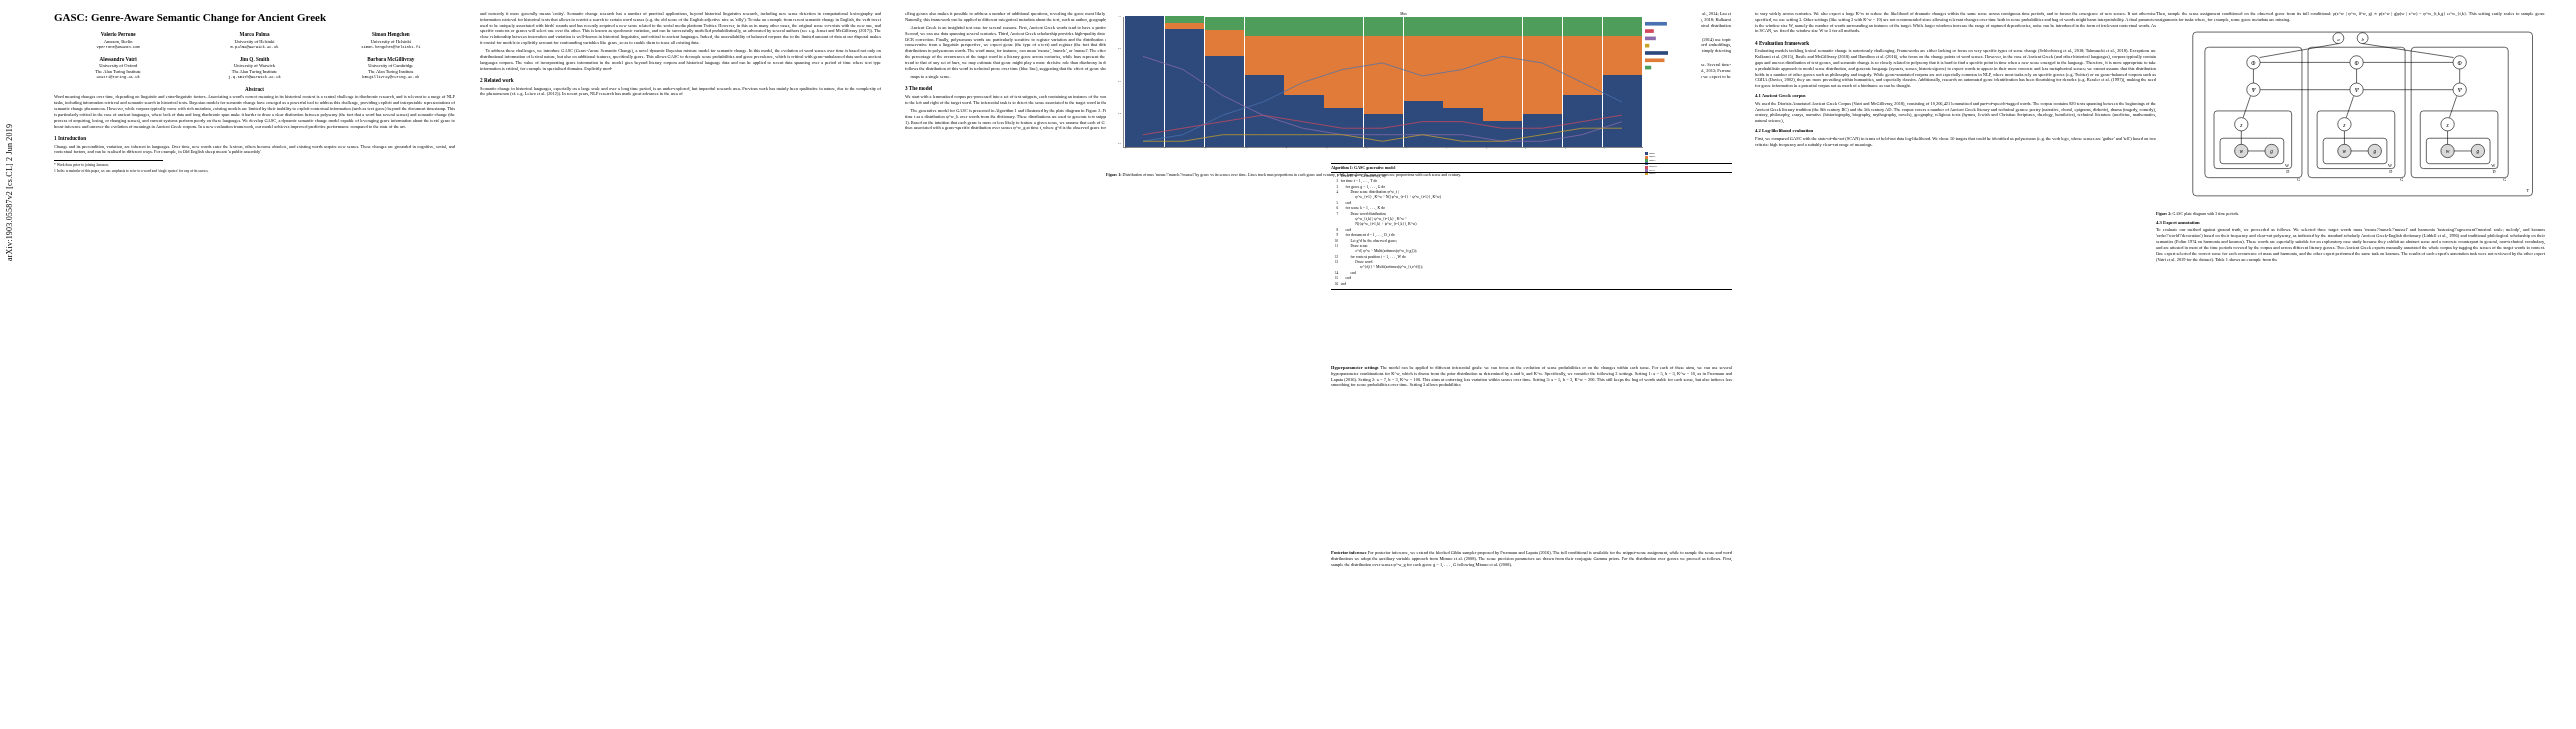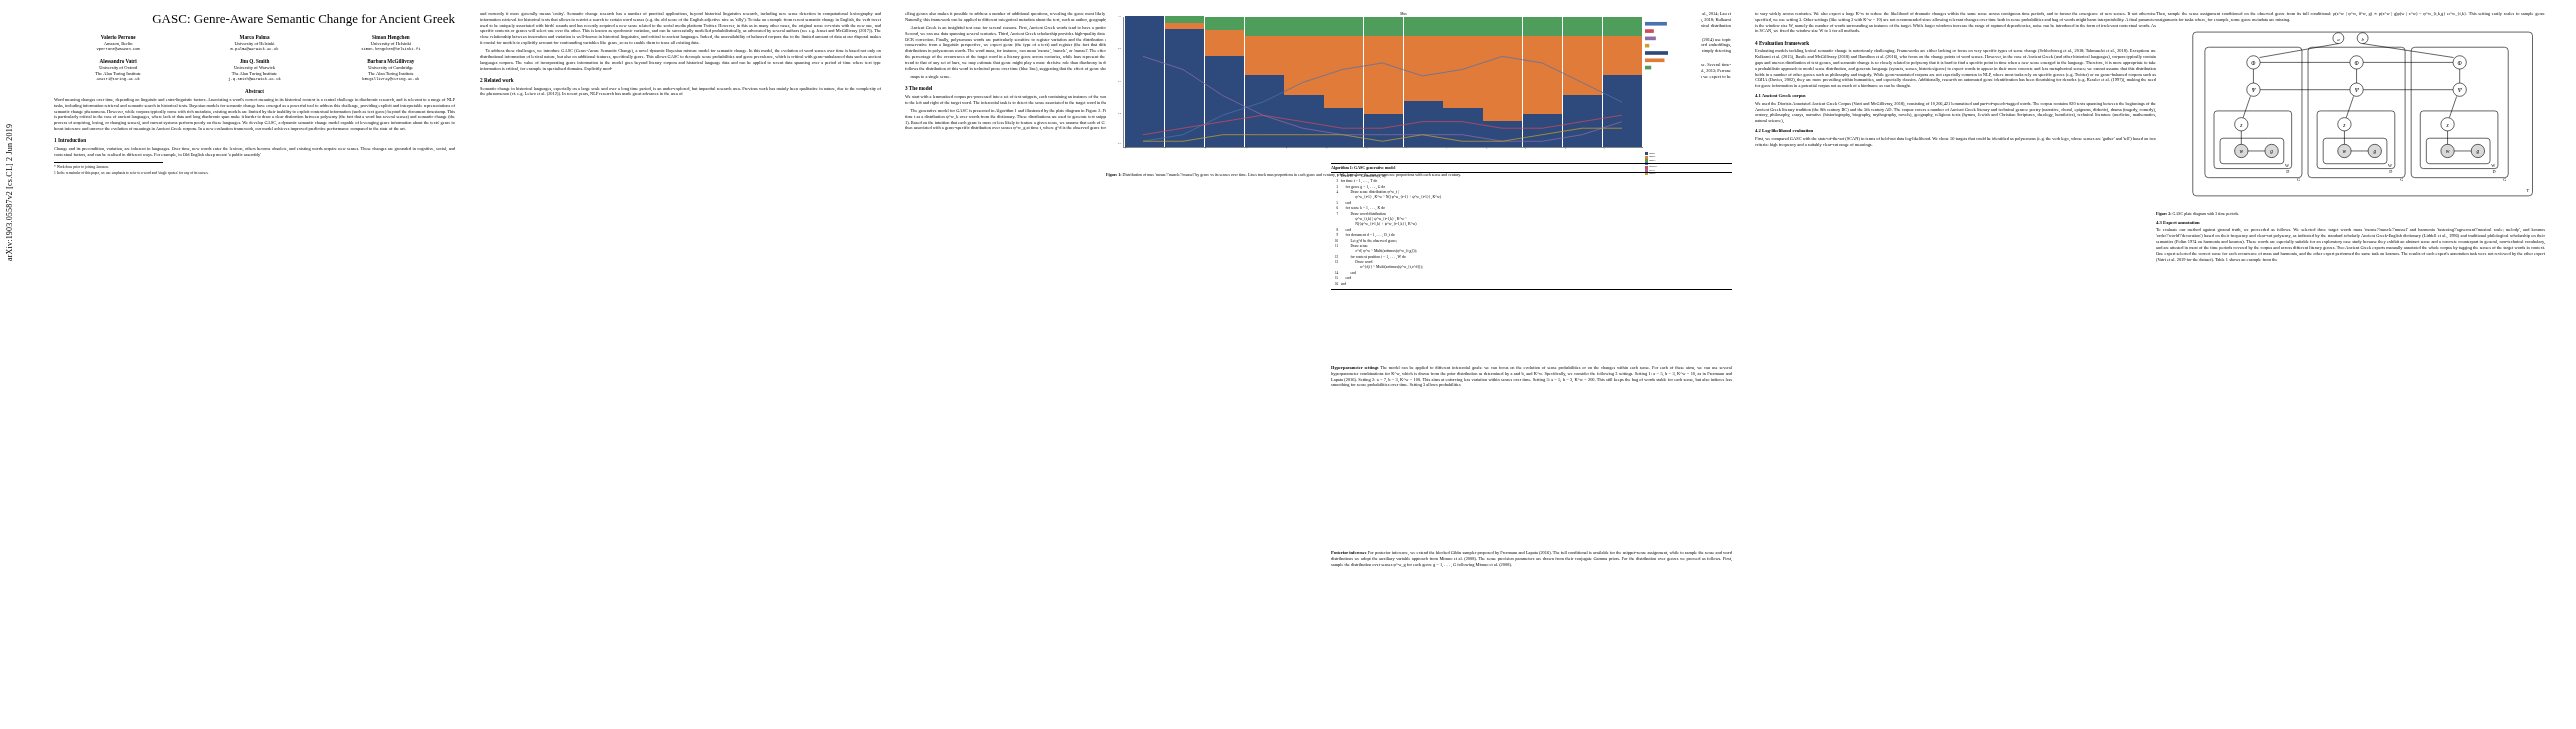--- a/index.html
+++ b/index.html
@@ -17,21 +17,21 @@
   .cols{position:absolute;left:30px;top:11px;width:2533px;height:711px;}
 
   .col{position:absolute;top:0;width:401px;font-size:4.4px;line-height:1.32;text-align:justify;}
   .c1{left:24px;}
   .c2{left:450px;}
   .c3{left:875px;}
   .c4{left:1300px;}
   .c5{left:1725px;}
   .c6{left:2126px;width:389px;}
 
-  .title{font-size:13px;font-weight:normal;text-align:right;line-height:1.2;margin-bottom:7.3px;}
+  .title{font-size:11px;font-weight:bold;text-align:left;line-height:1.2;margin-bottom:7.3px;}
   .authors{display:flex;justify-content:space-between;margin-top:3.6px;}
   .abox{width:32%;text-align:center;font-size:4.5px;line-height:1.35;}
   .aname{font-weight:bold;font-size:5.2px;}
   .aaff{font-size:4.5px;}
   .amail{font-size:3.8px;font-family:"Liberation Mono",monospace;}
   .authors2{margin-top:6px;}
 
   h2.sec{font-size:5.2px;font-weight:bold;margin:5.5px 0 1.8px 0;text-align:left;}
   h3.sub{font-size:4.7px;font-weight:bold;margin:4.3px 0 1.2px 0;text-align:left;}
   .abshead{font-size:5.1px;font-weight:bold;text-align:center;margin:6px 0 1.8px 0;}

